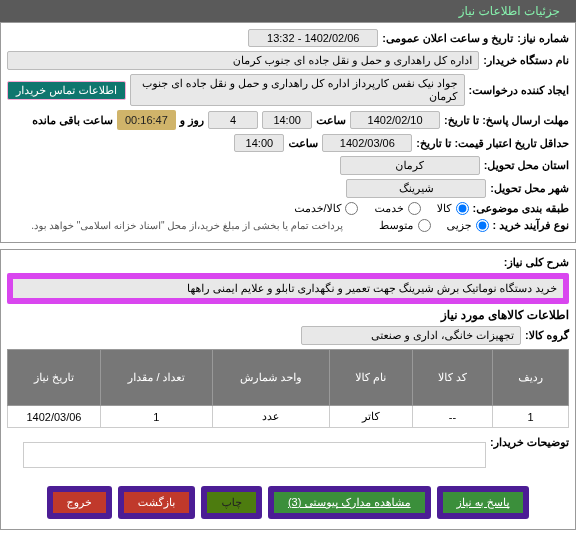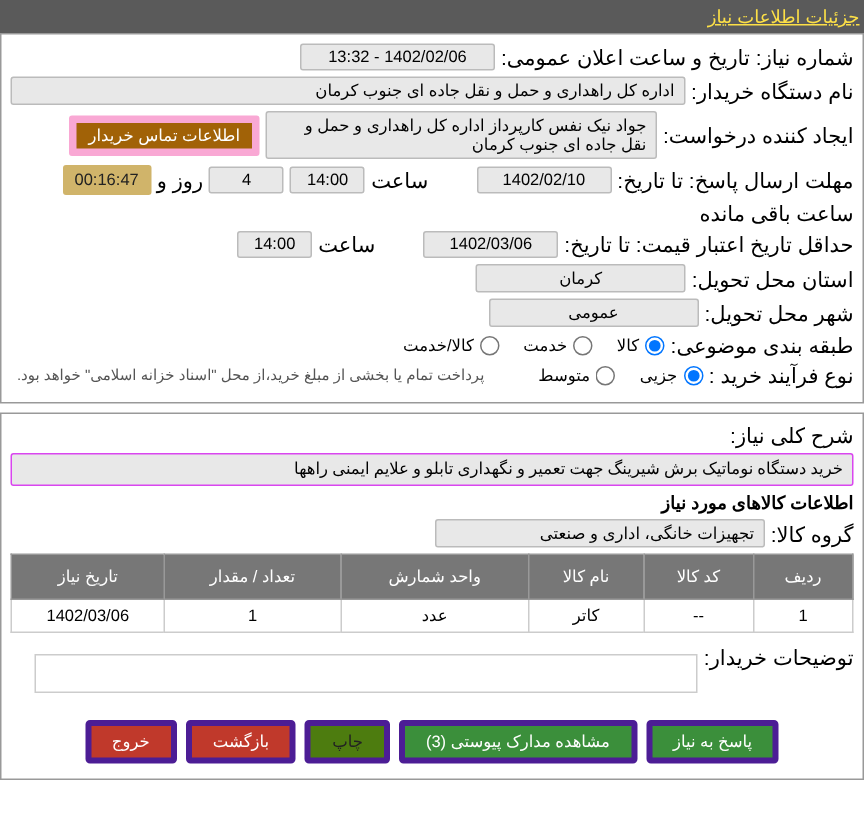--- a/index.html
+++ b/index.html
@@ -1,41 +1,41 @@
 <!DOCTYPE html>
 <html dir="rtl" lang="fa"><head>
 <meta charset="utf-8">
 <style>
 * { margin: 0; padding: 0; box-sizing: border-box; }
 body { font-family: Tahoma, Arial, sans-serif; font-size: 11px; background: #fff; direction: rtl; width: 576px; }
-.header-bar { background: #5a5a5a; color: #fde047; padding: 4px 3px; font-size: 12px; text-decoration: underline; }
+.header-bar { background: #5a5a5a; color: #86efac; padding: 4px 16px; font-size: 12px; }
 .content { border: 1px solid #999; padding: 6px; margin: 0; }
 .content2 { border: 1px solid #999; padding: 6px; margin-top: 6px; }
 .row { display: flex; align-items: center; margin-bottom: 4px; flex-wrap: wrap; gap: 4px; }
-.label { font-weight: normal; font-size: 14px; white-space: nowrap; }
+.label { font-weight: bold; font-size: 11px; white-space: nowrap; }
 .field { background: #e8e8e8; border: 1px solid #bbb; padding: 2px 6px; font-size: 11px; min-height: 18px; display: inline-block; border-radius: 2px; }
 .field-wide { flex: 1; min-width: 200px; }
-.field-sm { min-width: 90px; text-align: center; margin-left: 28px; }
+.field-sm { min-width: 90px; text-align: center; }
 .field-tiny { min-width: 50px; text-align: center; }
-.contact-btn { background: #a16207; color: #fff; border: 5px solid #f9a8d4; padding: 2px 8px; font-size: 11px; cursor: pointer; border-radius: 2px; margin-left: 39px; }
+.contact-btn { background: #0f766e; color: #fff; border: 1px solid #f9a8d4; padding: 2px 8px; font-size: 11px; cursor: pointer; border-radius: 2px; }
 .timer { background: #d0b46a; color: #222; padding: 4px 8px; border-radius: 2px; font-size: 11px; }
 .radio-wrap { display: inline-flex; align-items: flex-end; gap: 2px; margin-left: 12px; }
 input[type=radio] { margin-left: 2px; }
 .section-title { font-weight: bold; font-size: 12px; margin: 4px 0; }
 .item-table { width: 100%; border-collapse: collapse; font-size: 11px; }
-.item-table th { background: #777; color: #fff; padding: 8px; border: 1px solid #999; font-weight: normal; }
+.item-table th { background: #777; color: #fff; padding: 21px; border: 1px solid #999; font-weight: normal; }
 .item-table td { background: #fff; padding: 4px; border: 1px solid #ccc; text-align: center; }
 .note-block { border: 1px solid #ccc; min-height: 26px; margin: 6px 0; padding: 4px; background: #fff; }
 .btn-row { display: flex; justify-content: center; gap: 6px; padding: 8px 0 4px; }
-.btn { padding: 4px 14px; border: 4px solid #4c1d95; border-radius: 3px; font-size: 11px; cursor: pointer; font-family: inherit; }
-.btn-green { background: #3b8f3b; color: #fff; }
+.btn { padding: 4px 14px; border: 6px solid #4c1d95; border-radius: 3px; font-size: 11px; cursor: pointer; font-family: inherit; }
+.btn-green { background: #3b8f3b; color: #fff; text-decoration: underline; }
 .btn-gray { background: #4d7c0f; color: #222; }
 .btn-red { background: #c0392b; color: #fff; }
 .muted-note { font-size: 10px; color: #555; margin-right: 20px; }
-.textarea-field { width: 100%; min-height: 22px; background: #e8e8e8; border: 1px solid #d946ef; padding: 3px 6px; font-size: 11px; border-radius: 2px; font-family: Liberation Serif, serif; }
+.textarea-field { width: 100%; min-height: 22px; background: #e8e8e8; border: 6px solid #d946ef; padding: 3px 6px; font-size: 11px; border-radius: 2px; }
 </style>
 </head>
 <body>
 
 <div class="header-bar">
   <span>جزئیات اطلاعات نیاز</span>
 </div>
 
 <div class="content">
 
@@ -74,21 +74,21 @@
     <span class="field field-tiny">14:00</span>
   </div>
 
   <div class="row">
     <span class="label">استان محل تحویل:</span>
     <span class="field field-sm" style="min-width:140px">کرمان</span>
   </div>
 
   <div class="row">
     <span class="label">شهر محل تحویل:</span>
-    <span class="field field-sm" style="min-width:140px">عمومی</span>
+    <span class="field field-sm" style="min-width:140px">شیرینگ</span>
   </div>
 
   <div class="row">
     <span class="label">طبقه بندی موضوعی:</span>
     <span class="radio-wrap">
         <input type="radio" checked="" style="">
         <span>کالا</span>
       </span>
     <span class="radio-wrap">
         <input type="radio" style="">

